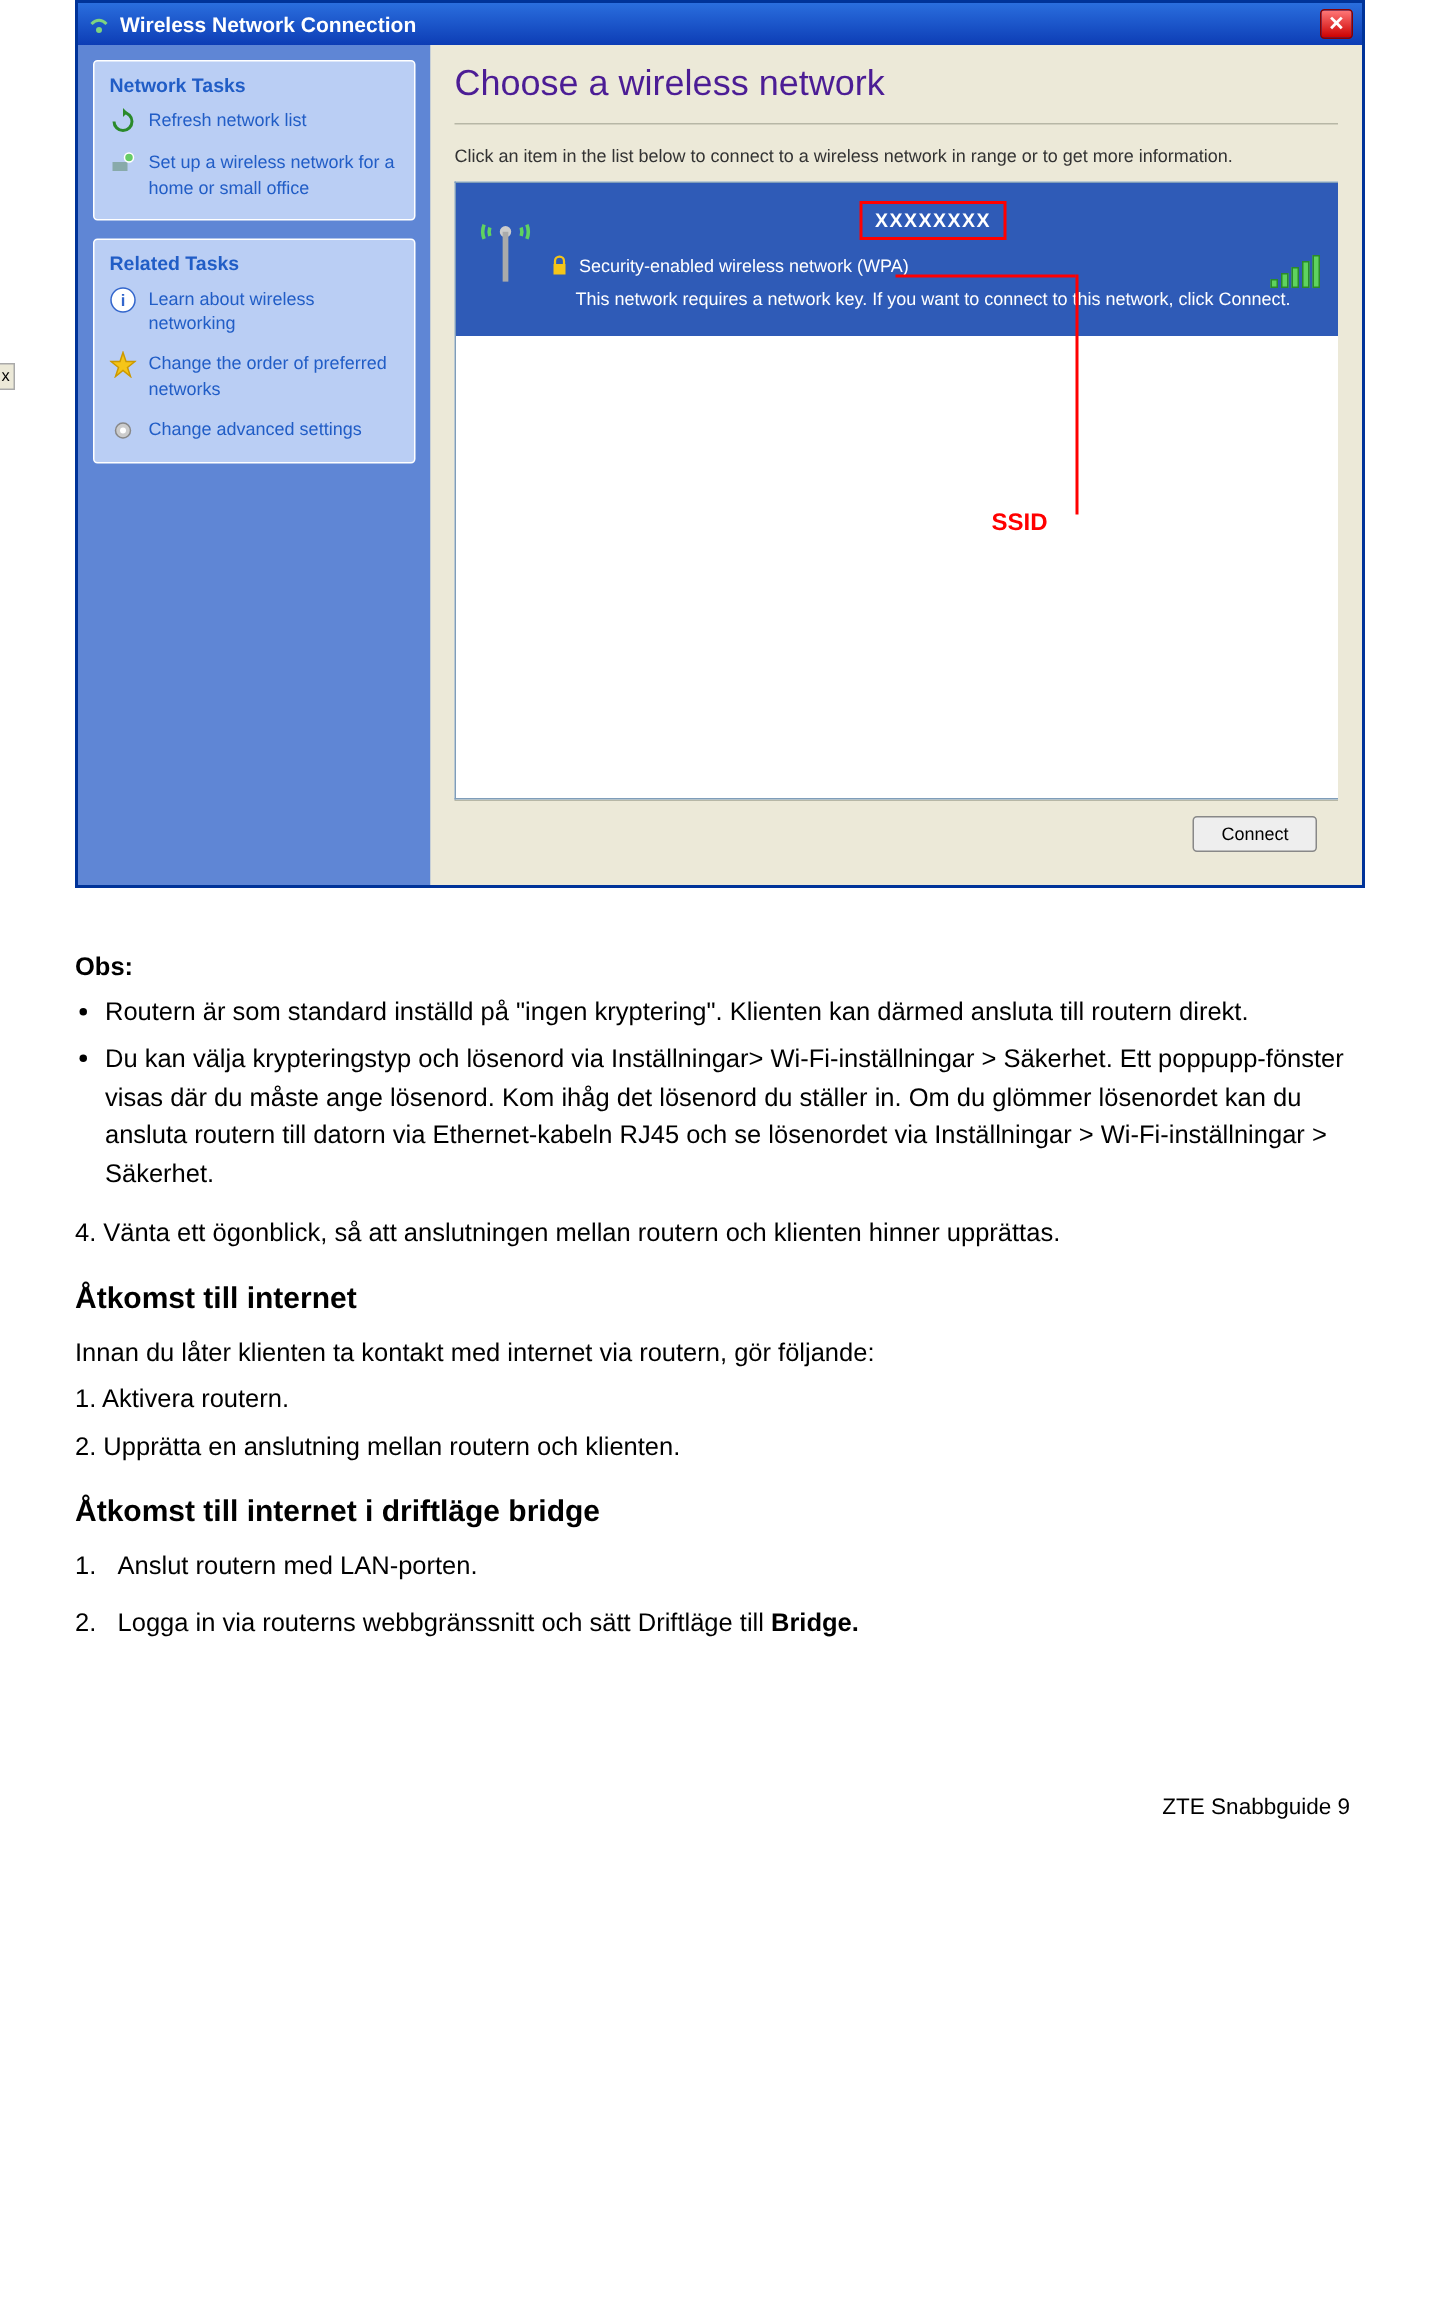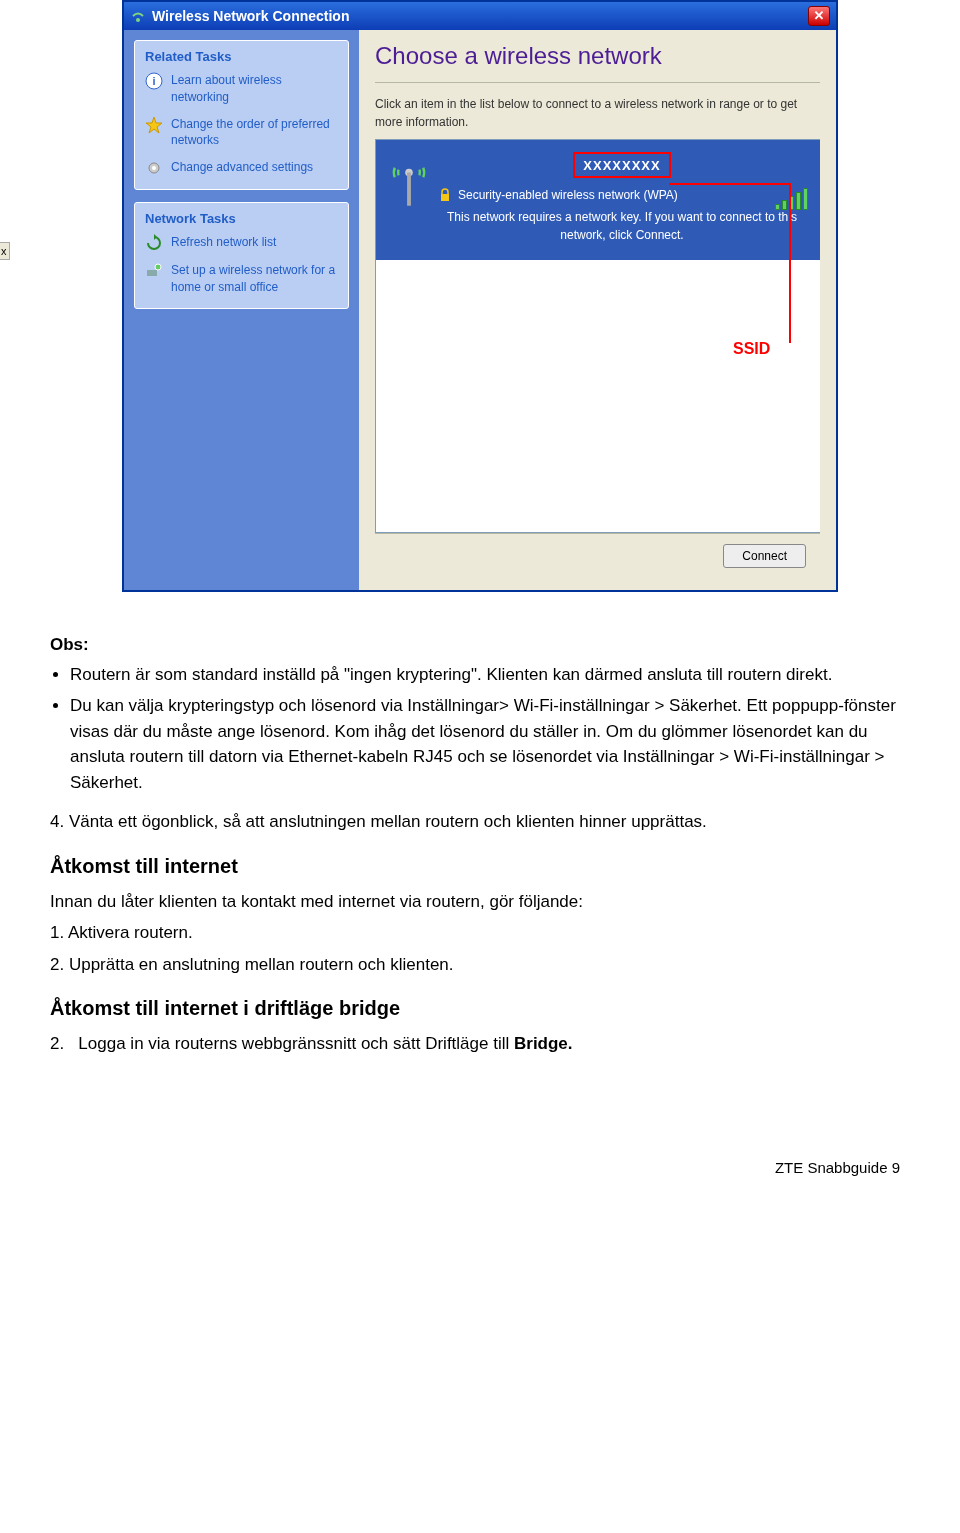--- a/index.html
+++ b/index.html
@@ -1,19 +1,19 @@
 <!DOCTYPE html>
 <html><head>
 <meta charset="utf-8">
 <style>
 * { box-sizing: border-box; margin: 0; padding: 0; }
 body { font-family: Arial, sans-serif; background: #fff; width: 960px; }
 
 
-.dialog { border: 2px solid #003399; background: #ece9d8; width: 716px; margin: 0 auto 0 auto; position: relative; }
+.dialog { border: 2px solid #003399; background: #ece9d8; width: 860px; margin: 0 auto 0 auto; position: relative; }
 .titlebar { background: linear-gradient(to bottom, #2a6ede, #0d3db5); color: #fff; padding: 4px 6px; display: flex; align-items: center; justify-content: space-between; font-size: 14px; font-weight: bold; }
 .titlebar-left { display: flex; align-items: center; gap: 6px; }
 .wifi-icon { width: 16px; height: 16px; }
 .close-btn { width: 22px; height: 20px; background: linear-gradient(to bottom,#f77,#c00); border: 1px solid #800; border-radius: 3px; color: #fff; text-align: center; line-height: 18px; font-weight: bold; font-size: 13px; cursor: pointer; }
 .dialog-body { display: flex; height: 560px; }
 
 
 .sidebar { width: 235px; background: #5f86d5; padding: 10px; }
 .sb-panel { background: #bacef4; border: 1px solid #fff; border-radius: 3px; padding: 8px 10px 12px; margin-bottom: 12px; }
 .sb-header { color: #215dc6; font-weight: bold; font-size: 13px; margin-bottom: 8px; }
@@ -72,57 +72,57 @@
           <circle cx="8" cy="12" r="2" fill="#7fd47f"></circle>
           <path d="M3 8 Q8 3 13 8" stroke="#7fd47f" stroke-width="2" fill="none"></path>
         </svg>
       <span>Wireless Network Connection</span>
     </div>
     <div class="close-btn">✕</div>
   </div>
   <div class="dialog-body">
     <div class="sidebar">
       <div class="sb-panel">
+        <div class="sb-header">Network Tasks</div>
+        <div class="sb-item">
+          <svg class="sb-icon" viewBox="0 0 18 18">
+              <path d="M9 3 A6 6 0 1 1 3 9" stroke="#2a8a2a" stroke-width="2" fill="none"></path>
+              <path d="M9 0 L12 3 L9 6 Z" fill="#2a8a2a"></path>
+            </svg>
+          <span>Refresh network list</span>
+        </div>
+        <div class="sb-item">
+          <svg class="sb-icon" viewBox="0 0 18 18">
+              <rect x="2" y="8" width="10" height="6" fill="#8aa"></rect>
+              <circle cx="13" cy="5" r="3" fill="#6c6" stroke="#fff"></circle>
+            </svg>
+          <span>Set up a wireless network for a home or small office</span>
+        </div>
+      </div>
+      <div class="sb-panel">
         <div class="sb-header">Related Tasks</div>
         <div class="sb-item">
           <svg class="sb-icon" viewBox="0 0 18 18">
               <circle cx="9" cy="9" r="8" fill="#fff" stroke="#36c"></circle>
               <text x="9" y="13" text-anchor="middle" font-size="11" fill="#36c" font-weight="bold">i</text>
             </svg>
           <span>Learn about wireless networking</span>
         </div>
         <div class="sb-item">
           <svg class="sb-icon" viewBox="0 0 18 18">
               <path d="M9 1 L11 7 L17 7 L12 11 L14 17 L9 13 L4 17 L6 11 L1 7 L7 7 Z" fill="#f5c518" stroke="#c90"></path>
             </svg>
           <span>Change the order of preferred networks</span>
         </div>
         <div class="sb-item">
           <svg class="sb-icon" viewBox="0 0 18 18">
               <circle cx="9" cy="9" r="5" fill="#ccc" stroke="#888"></circle>
               <circle cx="9" cy="9" r="2" fill="#fff"></circle>
             </svg>
           <span>Change advanced settings</span>
-        </div>
-      </div>
-      <div class="sb-panel">
-        <div class="sb-header">Network Tasks</div>
-        <div class="sb-item">
-          <svg class="sb-icon" viewBox="0 0 18 18">
-              <path d="M9 3 A6 6 0 1 1 3 9" stroke="#2a8a2a" stroke-width="2" fill="none"></path>
-              <path d="M9 0 L12 3 L9 6 Z" fill="#2a8a2a"></path>
-            </svg>
-          <span>Refresh network list</span>
-        </div>
-        <div class="sb-item">
-          <svg class="sb-icon" viewBox="0 0 18 18">
-              <rect x="2" y="8" width="10" height="6" fill="#8aa"></rect>
-              <circle cx="13" cy="5" r="3" fill="#6c6" stroke="#fff"></circle>
-            </svg>
-          <span>Set up a wireless network for a home or small office</span>
         </div>
       </div>
     </div>
 
     <div class="main">
       <div class="main-title">Choose a wireless network</div>
       <hr class="main-hr">
       <div class="main-instr">Click an item in the list below to connect to a wireless network in range or to get more information.</div>
 
       <div class="netlist">
@@ -176,17 +176,20 @@
   </ul>
   <div class="numitem">4.   Vänta ett ögonblick, så att anslutningen mellan routern och klienten hinner upprättas.</div>
 
   <div class="h2">Åtkomst till internet</div>
   <div class="numlist">Innan du låter klienten ta kontakt med internet via routern, gör följande:</div>
   <div class="numlist">1. Aktivera routern.</div>
   <div class="numlist">2. Upprätta en anslutning mellan routern och klienten.</div>
 
   <div class="h2">Åtkomst till internet i driftläge bridge</div>
   <div class="numitem">
+    <span>1.</span>&nbsp;&nbsp;&nbsp;<span>Anslut routern med LAN-porten.</span>
+  </div>
+  <div class="numitem">
     <span>2.</span>&nbsp;&nbsp;&nbsp;<span>Logga in via routerns webbgränssnitt och sätt Driftläge till </span><b>Bridge.</b>
   </div>
 </div>
 
 <div class="footer">ZTE Snabbguide   9</div>
 
 </body></html>

